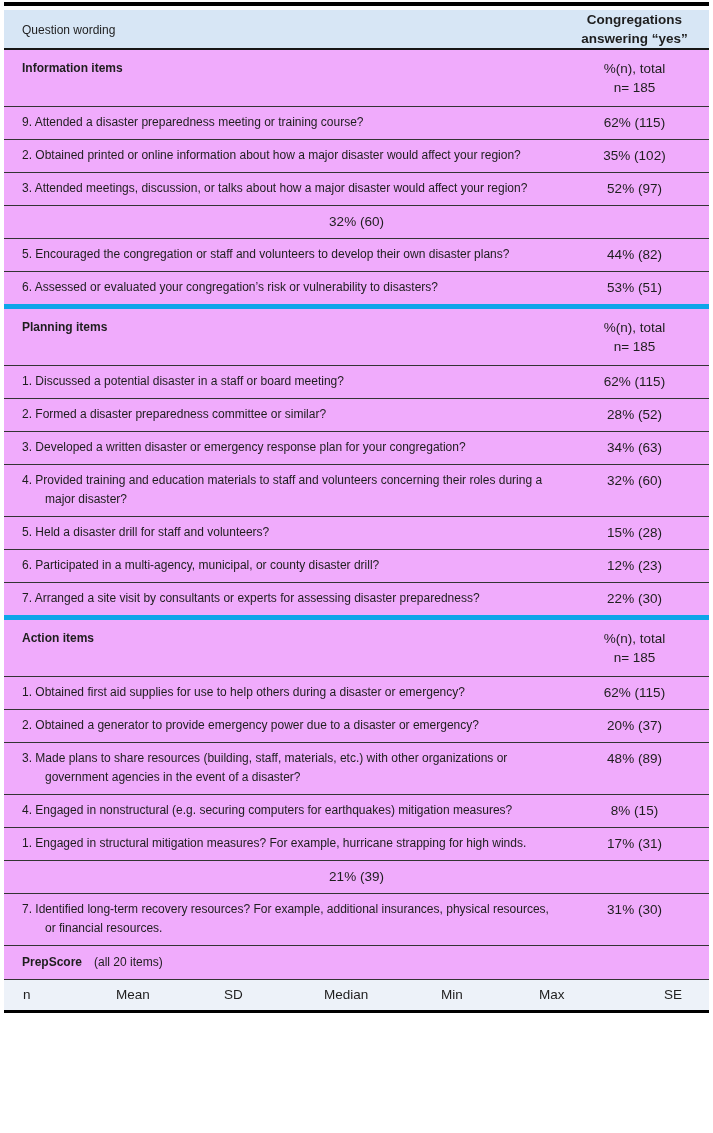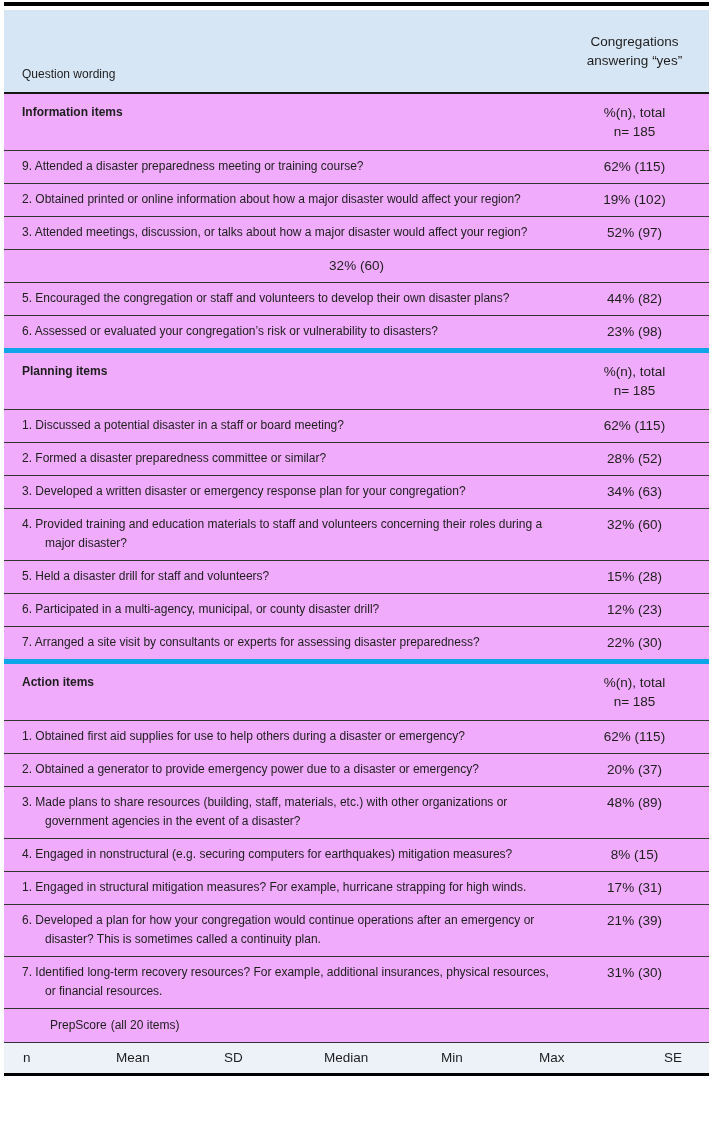--- a/index.html
+++ b/index.html
@@ -21,28 +21,28 @@
     font-size: 12px; line-height: 19px;
   }
   .vcol {
     flex: 1; box-sizing: border-box; text-align: center;
     padding: 6px 2px 7px 2px; font-size: 13.5px; line-height: 19px;
   }
   .header-row .qcol {
     display: flex; align-items: flex-end;
     padding: 8px 10px 8px 18px; text-indent: 0;
   }
-  .header-row .vcol { padding: 22px 2px; }
+  .header-row .vcol { padding: 0 2px; font-weight: bold; }
   .section-row .qcol {
     padding: 9px 10px 9px 18px; text-indent: 0; font-weight: bold;
   }
   .section-row .vcol { padding: 9px 2px; }
   .prepscore-row .qcol { padding: 7px 10px 7px 18px; text-indent: 0; }
-  .prepscore-title { font-weight: normal; margin-left: 28px; }
-  .prepscore-suffix { margin-left: 4px; }
+  .prepscore-title { font-weight: bold; }
+  .prepscore-suffix { margin-left: 12px; }
   .stats-row { display: flex; background: #edf2f9; border-top: 1.5px solid #333333; font-size: 13.5px; line-height: 19px; }
   .stats-row .scell { box-sizing: border-box; padding: 5px 2px 6px 19px; text-align: left; }
   .stats-row .scell:nth-child(1) { width: 93px; }
   .stats-row .scell:nth-child(2) { width: 108px; }
   .stats-row .scell:nth-child(3) { width: 100px; }
   .stats-row .scell:nth-child(4) { width: 117px; }
   .stats-row .scell:nth-child(5) { width: 98px; }
   .stats-row .scell:nth-child(6) { width: 125px; }
   .stats-row .scell:nth-child(7) { flex: 1; }
 </style>
@@ -73,40 +73,40 @@
     </div>
   </div>
 
   <div class="row question-row">
     <div class="qcol">9. Attended a disaster preparedness meeting or training course?</div>
     <div class="vcol">62% (115)</div>
   </div>
 
   <div class="row question-row">
     <div class="qcol">2. Obtained printed or online information about how a major disaster would affect your region?</div>
-    <div class="vcol">19% (102)</div>
+    <div class="vcol">35% (102)</div>
   </div>
 
   <div class="row question-row">
     <div class="qcol">3. Attended meetings, discussion, or talks about how a major disaster would affect your region?</div>
     <div class="vcol">52% (97)</div>
   </div>
 
   <div class="row question-row">
     <div class="vcol">32% (60)</div>
   </div>
 
   <div class="row question-row">
     <div class="qcol">5. Encouraged the congregation or staff and volunteers to develop their own disaster plans?</div>
     <div class="vcol">44% (82)</div>
   </div>
 
   <div class="row question-row">
     <div class="qcol">6. Assessed or evaluated your congregation’s risk or vulnerability to disasters?</div>
-    <div class="vcol">23% (98)</div>
+    <div class="vcol">53% (51)</div>
   </div>
 
   <div class="row section-row">
     <div class="qcol">Planning items</div>
     <div class="vcol">
       <div>%(n), total</div>
       <div>n= 185</div>
     </div>
   </div>
 
@@ -172,21 +172,20 @@
     <div class="qcol">4. Engaged in nonstructural (e.g. securing computers for earthquakes) mitigation measures?</div>
     <div class="vcol">8% (15)</div>
   </div>
 
   <div class="row question-row">
     <div class="qcol">1. Engaged in structural mitigation measures? For example, hurricane strapping for high winds.</div>
     <div class="vcol">17% (31)</div>
   </div>
 
   <div class="row question-row">
-    <div class="qcol">6. Developed a plan for how your congregation would continue operations after an emergency or disaster? This is sometimes called a continuity plan.</div>
     <div class="vcol">21% (39)</div>
   </div>
 
   <div class="row question-row">
     <div class="qcol">7. Identified long-term recovery resources? For example, additional insurances, physical resources, or financial resources.</div>
     <div class="vcol">31% (30)</div>
   </div>
 </div>
 
     <div class="row prepscore-row">

